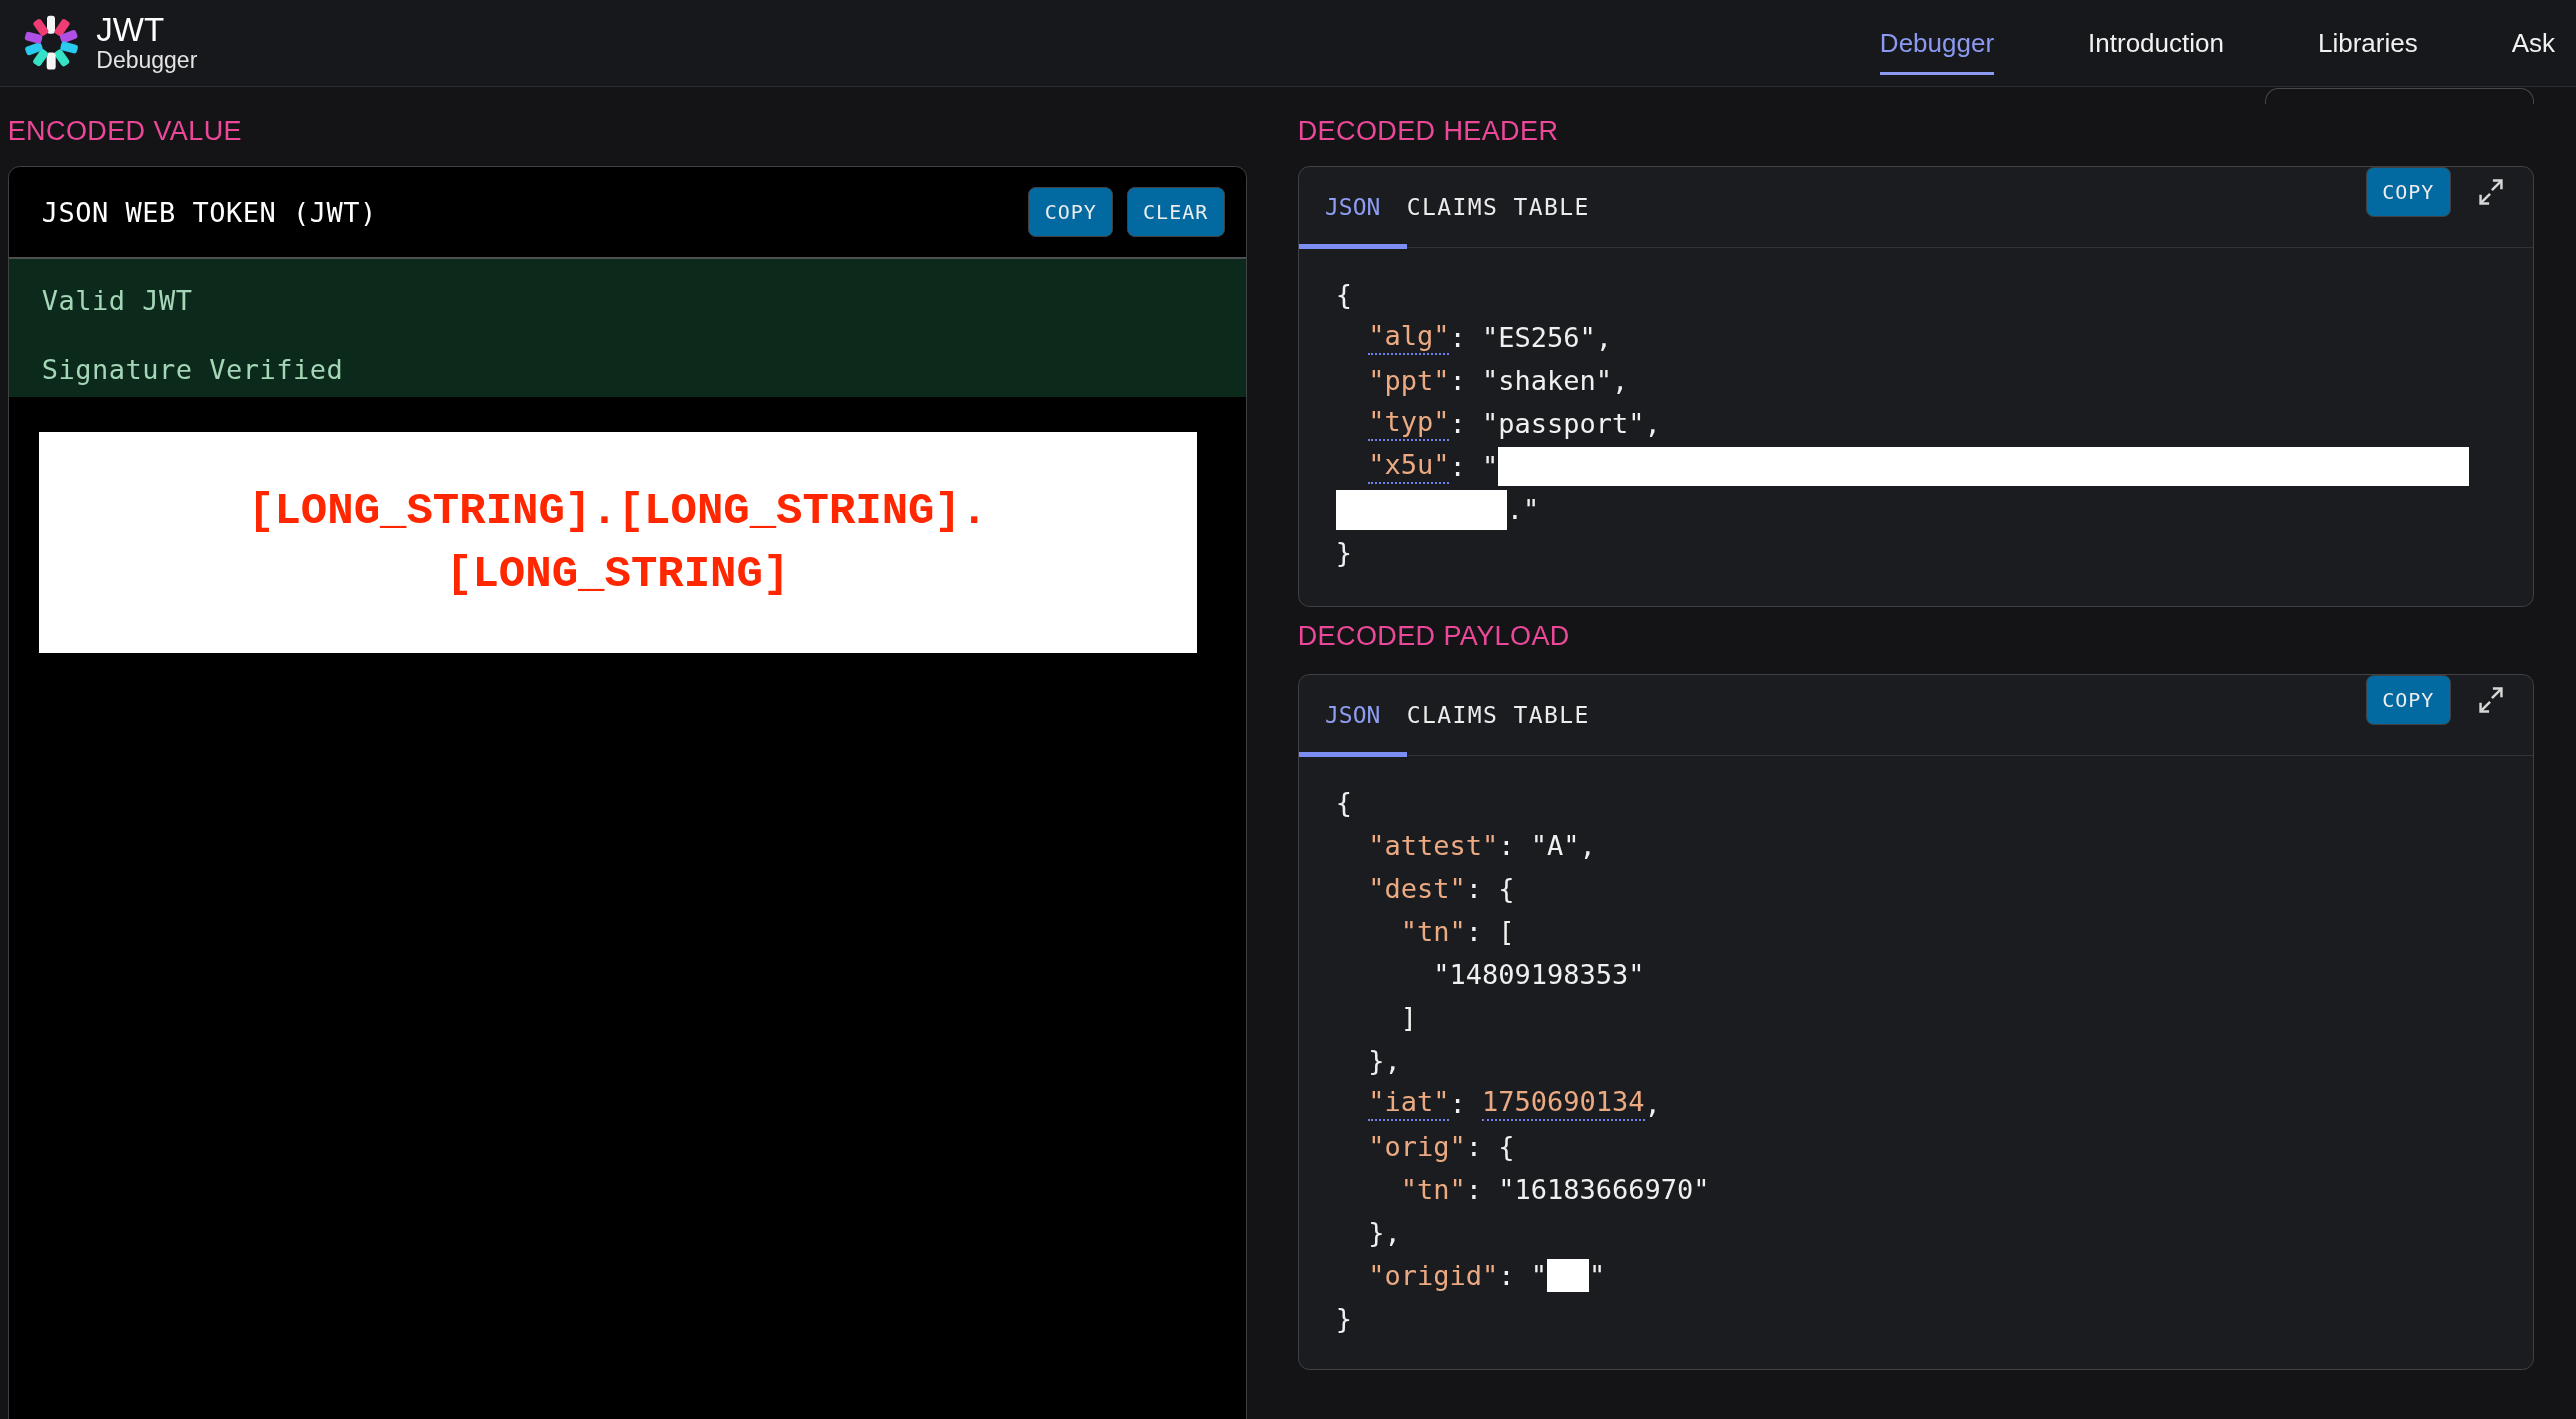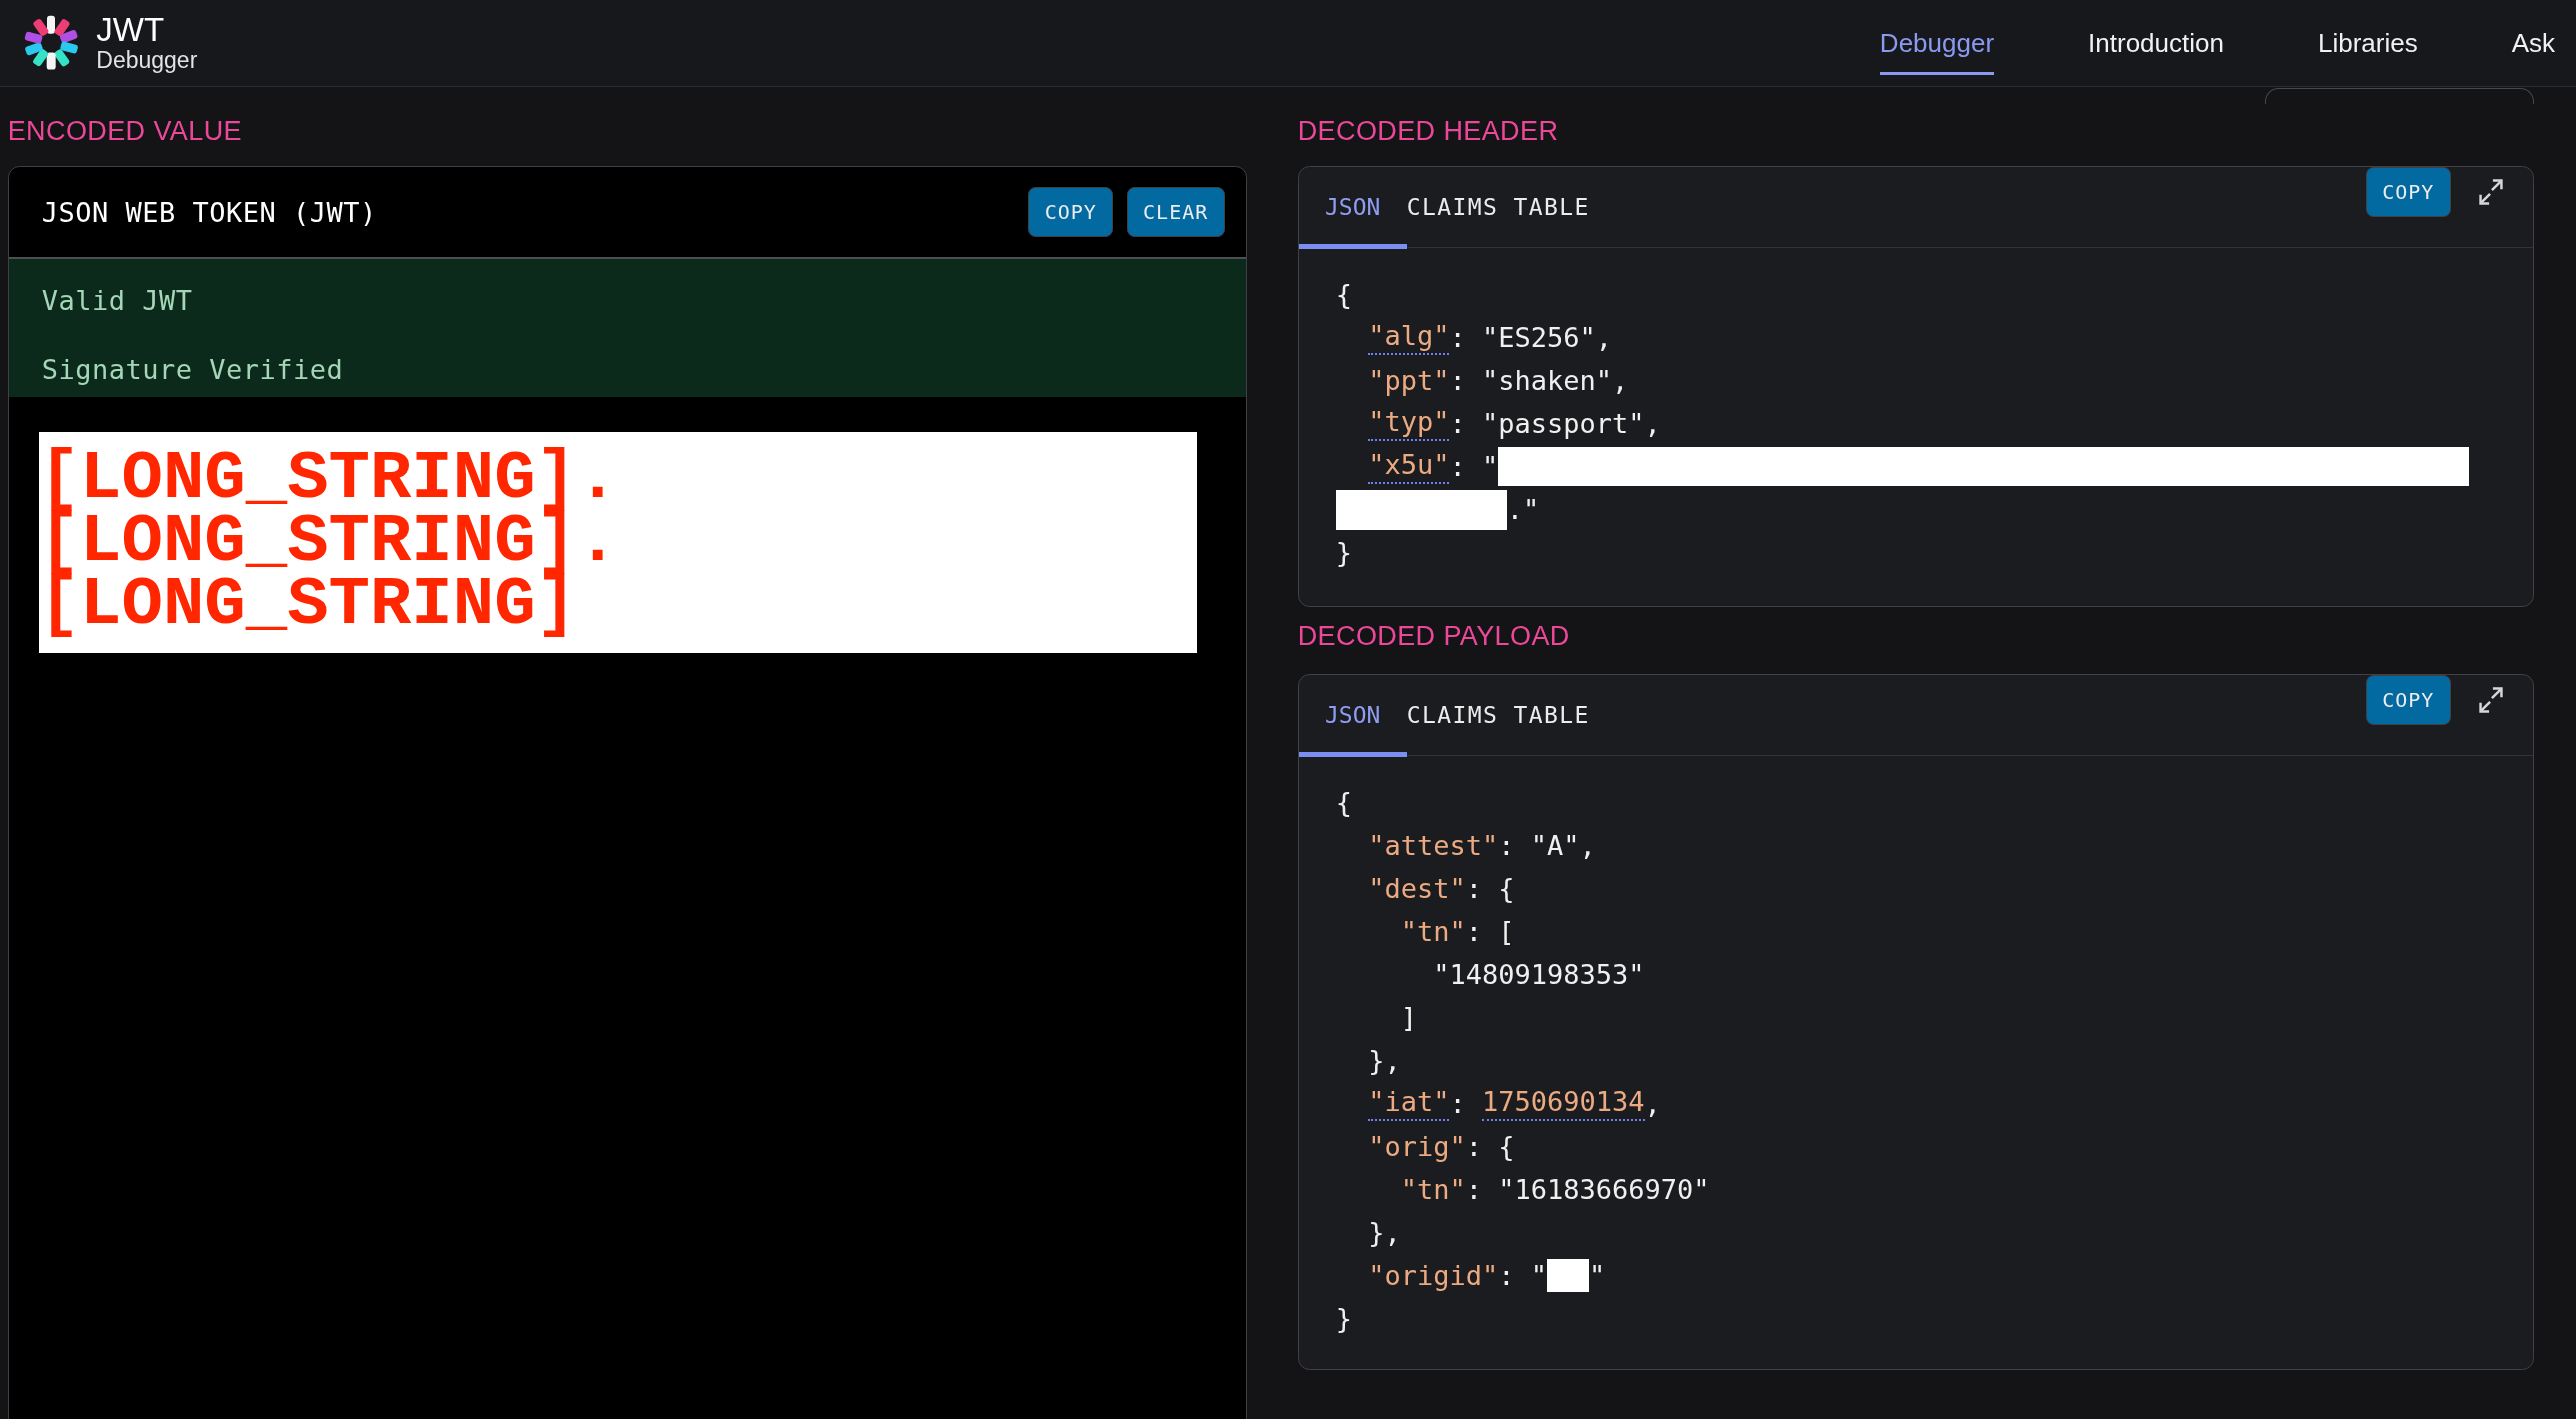--- a/index.html
+++ b/index.html
@@ -39,22 +39,22 @@
   .tp-title{font-family:"DejaVu Sans Mono",monospace;font-size:27px;color:#ffffff;letter-spacing:0.5px;}
   .tp-btns{margin-left:auto;display:flex;gap:13.5px;}
   .btn{font-family:"DejaVu Sans Mono",monospace;font-size:20px;letter-spacing:1px;color:#ededed;
        background:#0369a1;border:1.9px solid #404145;border-radius:7.7px;height:50px;padding:0 15.4px;
        display:flex;align-items:center;cursor:pointer;box-sizing:border-box;}
   .status{background:#0c2a1b;padding:26px 33px 12px;}
   .status-line{font-family:"DejaVu Sans Mono",monospace;font-size:27px;color:#a5d6b8;letter-spacing:0.5px;}
   .status-line + .status-line{margin-top:38px;}
   .redaction{margin:35px 0 0 30px;width:1158px;height:221px;background:#ffffff;
              display:flex;flex-direction:column;justify-content:center;}
-  .red-line{font-family:"Liberation Mono",monospace;font-weight:bold;font-size:69px;line-height:63px;
-            color:#ff2600;text-align:left;}
+  .red-line{font-family:"Liberation Mono",monospace;font-weight:bold;font-size:44px;line-height:63px;
+            color:#ff2600;text-align:center;}
 
   
   .decode-panel{background:#1b1c1f;border:1.9px solid #404145;border-radius:11.5px;box-sizing:border-box;overflow:hidden;}
   .decode-panel.hdr{height:441px;}
   .decode-panel.pld{height:696px;}
   .dp-head{height:81px;display:flex;align-items:flex-start;border-bottom:1.9px solid #323337;
            padding-right:23px;box-sizing:border-box;}
   .tab{font-family:"DejaVu Sans Mono",monospace;font-size:23px;height:100%;
        display:flex;align-items:center;cursor:pointer;}
   .tab.json{width:108px;justify-content:center;color:#8e9df2;position:relative;}

